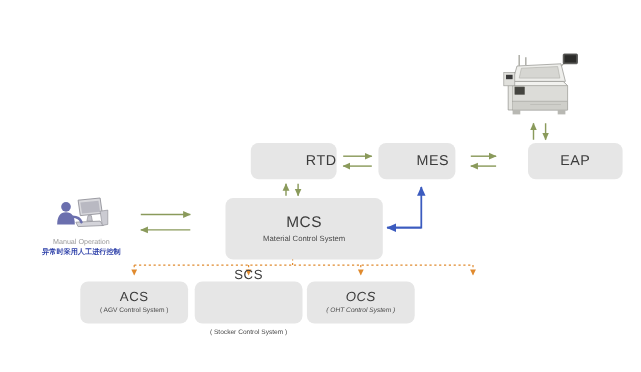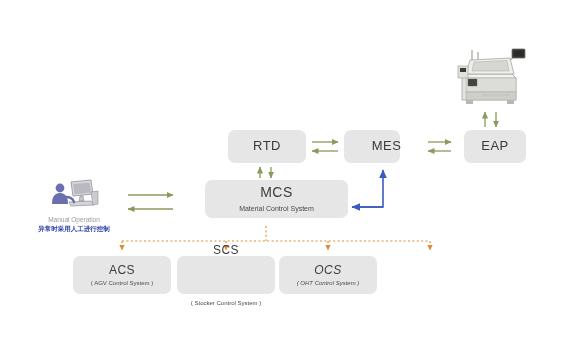--- a/index.html
+++ b/index.html
@@ -36,26 +36,26 @@
   }
   .node .subtitle {
     font-size: 6.5px;
     color: #4a4a4a;
     margin-top: 3px;
     line-height: 1.1;
     white-space: nowrap;
   }
 
   
-  #node-rtd  { left: 228px; top: 130px; width: 78px; height: 33px; }
-  #node-mes  { left: 344px; top: 130px; width: 56px; height: 33px; padding-left: 29px; }
-  #node-eap  { left: 464px; top: 130px; width: 62px; height: 33px; }
-
-  
-  #node-mcs  { left: 205px; top: 180px; width: 143px; height: 38px; }
+  #node-rtd  { left: 228px; top: 130px; width: 78px; height: 33px; align-items: flex-end; }
+  #node-mes  { left: 344px; top: 130px; width: 70px; height: 33px; padding-left: 29px; }
+  #node-eap  { left: 480px; top: 130px; width: 86px; height: 33px; }
+
+  
+  #node-mcs  { left: 205px; top: 180px; width: 143px; height: 56px; }
   #node-mcs .title { font-size: 14px; }
   #node-mcs .subtitle { font-size: 7px; margin-top: 4px; }
 
   
   .node-bottom { top: 256px; width: 98px; height: 38px; }
   #node-acs { left: 73px; align-items: center; }
   #node-scs { left: 177px; gap: 40px; }
   #node-ocs { left: 279px; font-style: italic; }
   #node-ccs { left: 381px; }
   .node-bottom .title { font-size: 12px; }

